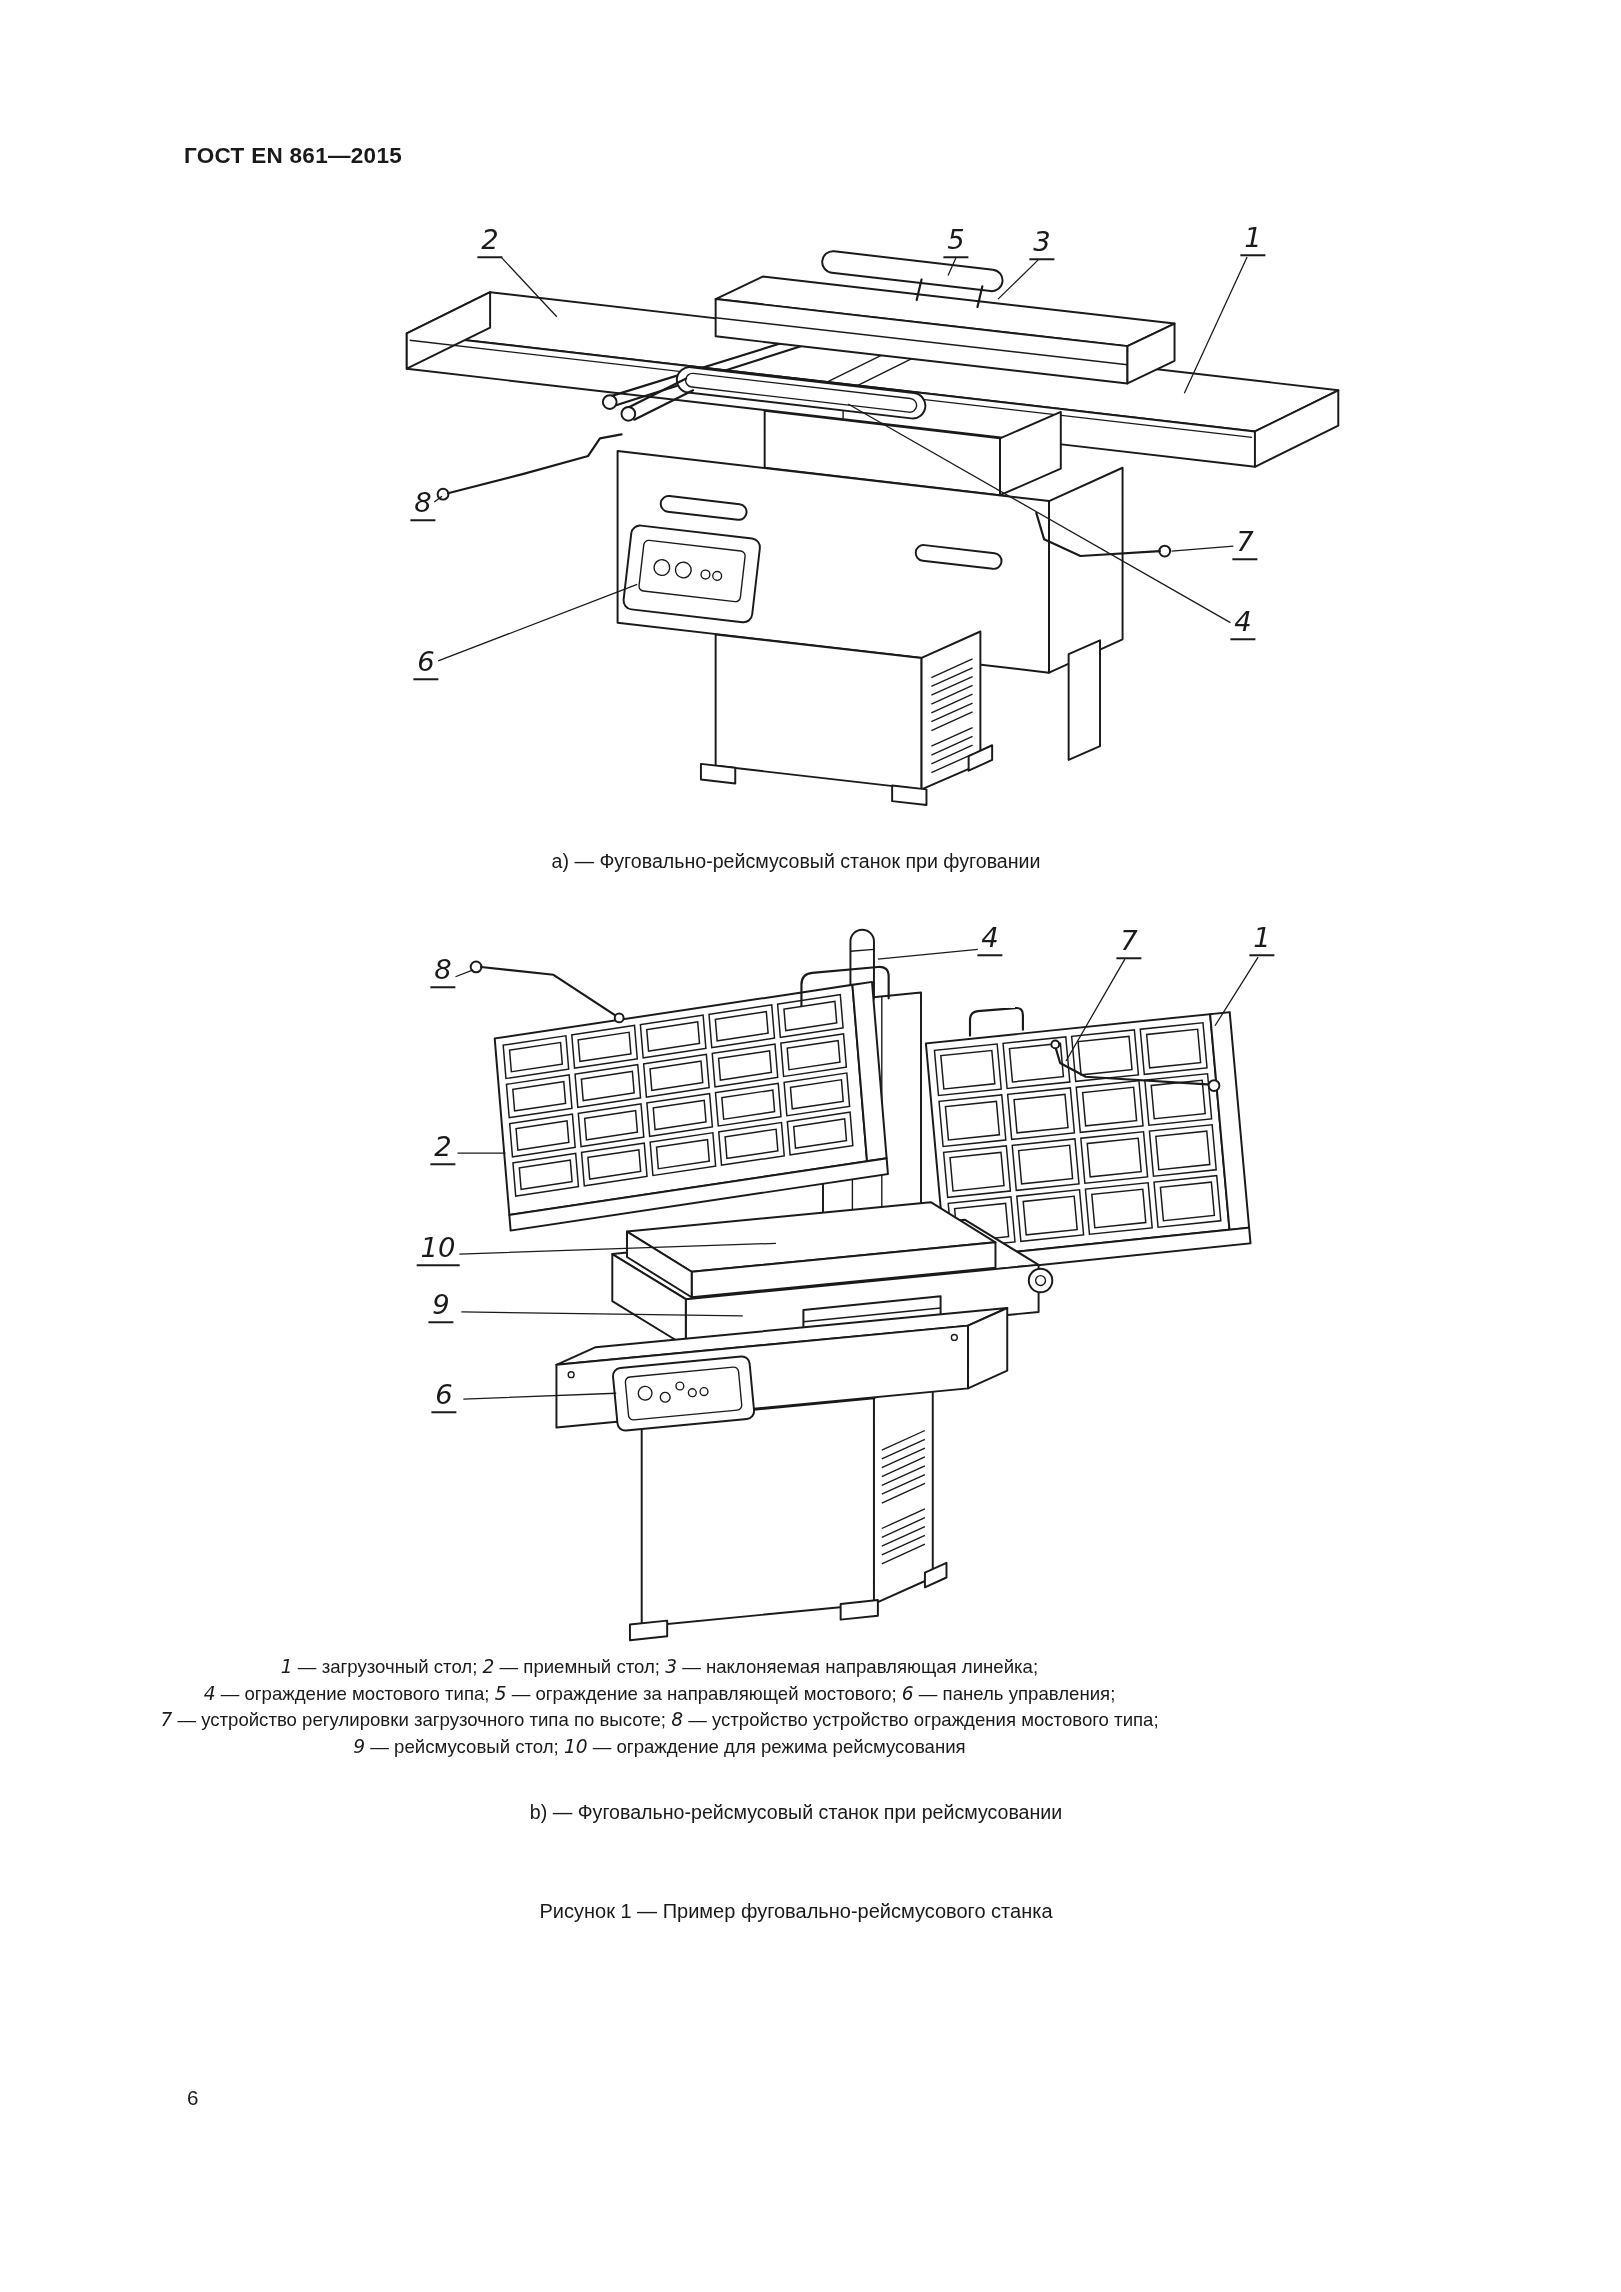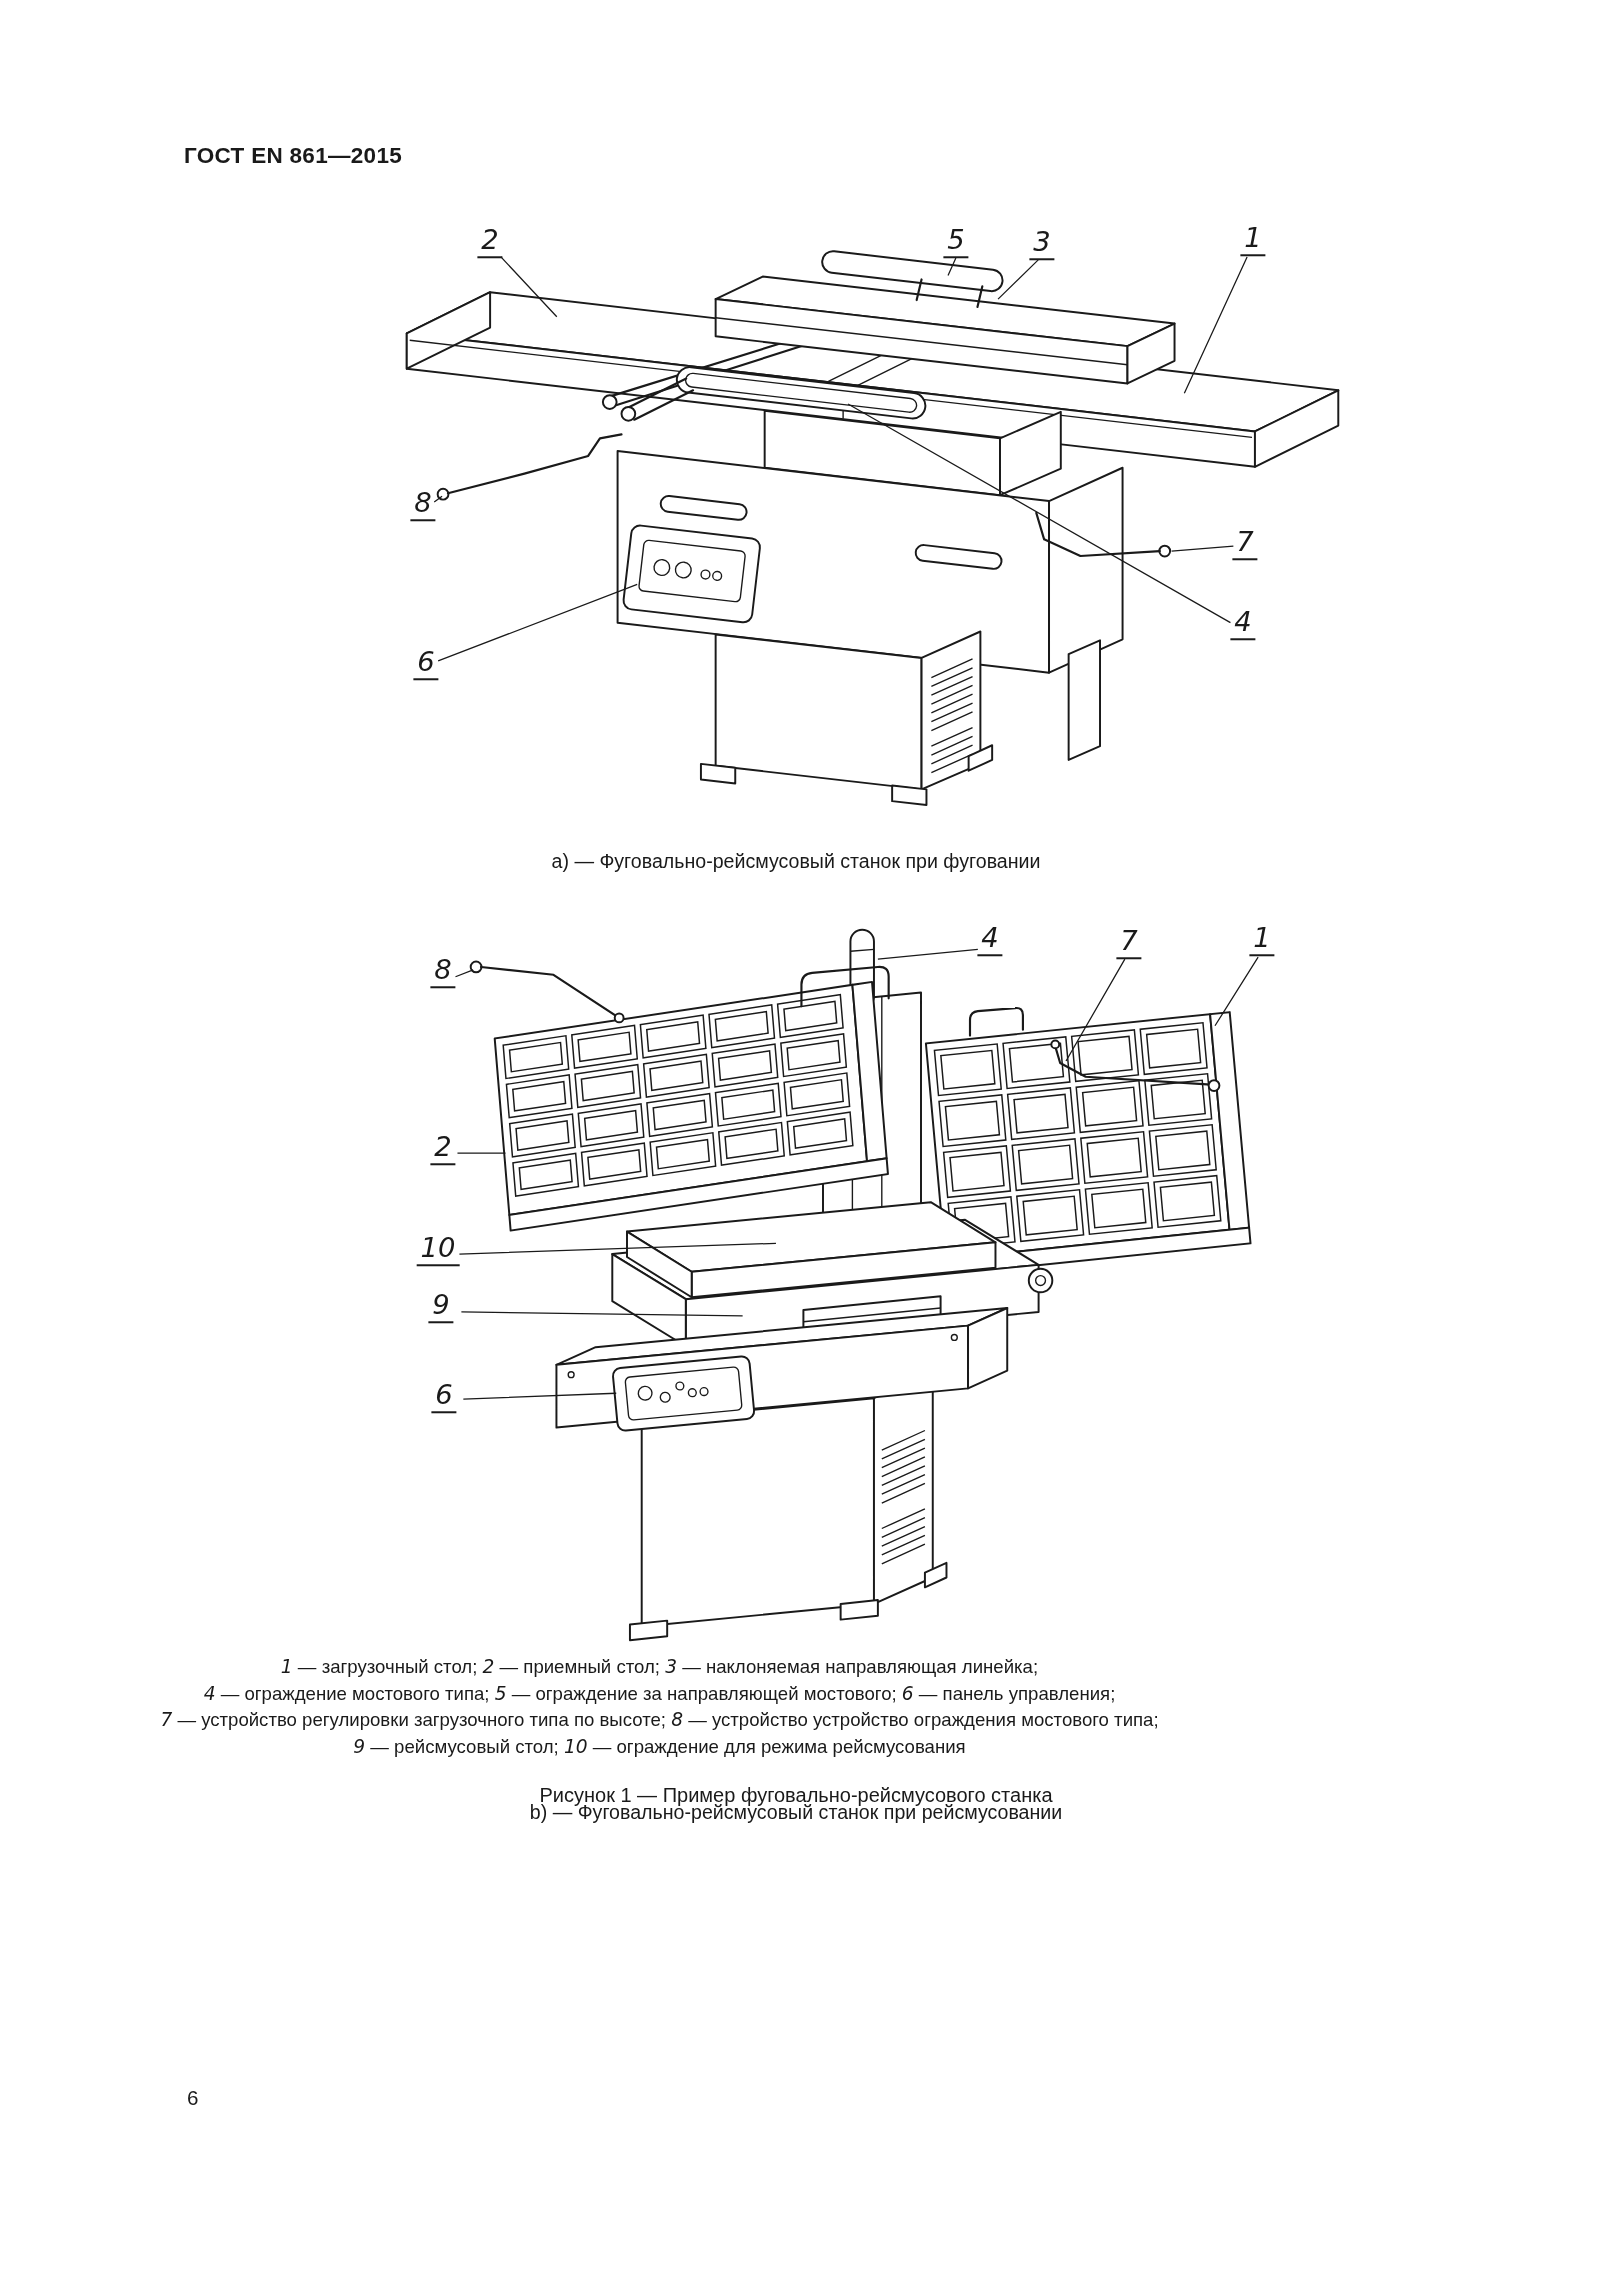--- a/index.html
+++ b/index.html
@@ -11,21 +11,21 @@
   .header {
     position:absolute; left:184px; top:143px;
     font-size:22.5px; font-weight:bold; letter-spacing:0.3px;
   }
   .pagenum { position:absolute; left:187px; top:2086px; font-size:20.6px; }
   .caption {
     position:absolute; left:0; width:1592px; text-align:center; font-size:19.6px;
   }
   .caption-a { top:816px;margin-top:34px; }
   .caption-b { top:1801px; }
-  .figcap { top:1784px; font-size:20px; }
+  .figcap { top:1900px; font-size:20px; }
   .legend {
     position:absolute; left:0; top:1654px; width:1319px;
     text-align:center; font-size:18.6px; line-height:26.5px;
   }
   .legend i, .callout { font-family:"DejaVu Sans", sans-serif; font-style:italic; }
   .callout {
     position:absolute; transform:translate(-50%,-58%);
     font-size:27.4px; line-height:1; padding:0 3.9px 2.9px;
     border-bottom:2px solid #1a1a1a;
   }

